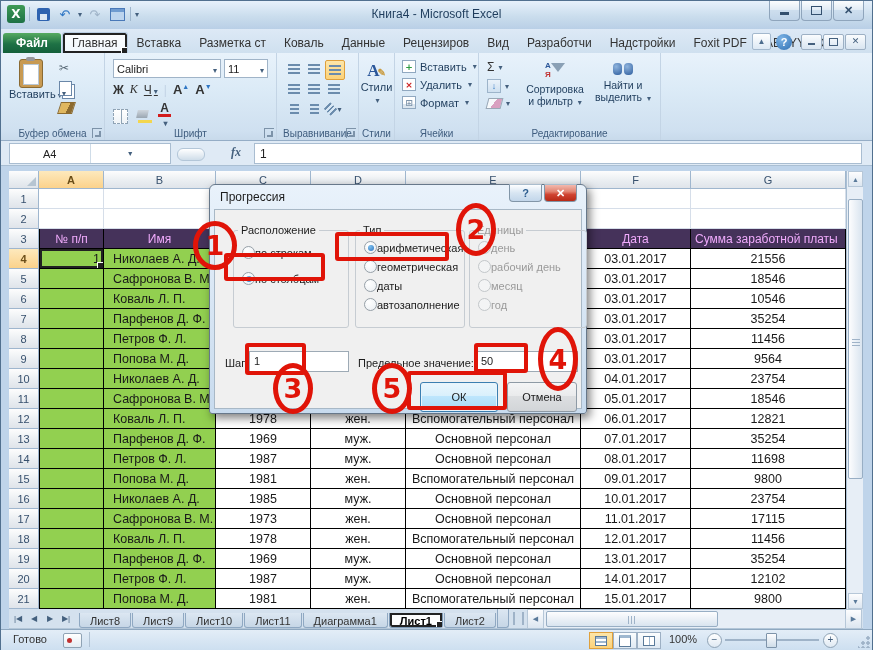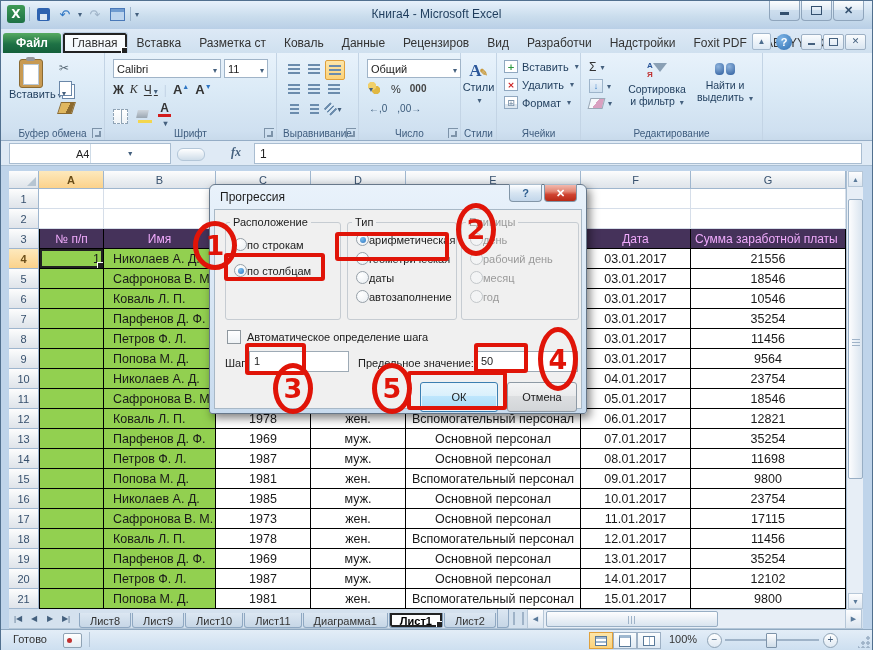--- a/index.html
+++ b/index.html
@@ -123,21 +123,21 @@
   .sortic .az{position:absolute;left:0;top:0;color:#2b579a;}
   .sortic .az b{display:block;color:#c03131;}
   .sortic .fun{position:absolute;right:0;top:2px;width:0;height:0;border-left:7px solid transparent;border-right:7px solid transparent;border-top:9px solid #8aa0b5;}
   .binoc{width:22px;height:16px;margin:0 auto 2px;position:relative;}
   .binoc::before,.binoc::after{content:"";position:absolute;top:2px;width:9px;height:12px;border-radius:4px;background:radial-gradient(circle at 35% 30%,#8fb4dd,#2d5d9e);}
   .binoc::before{left:1px;} .binoc::after{right:1px;}
 
   
   .fbar{position:absolute;left:0;top:140px;right:0;height:24px;background:#dfeaf5;border-bottom:1px solid #aabfd3;}
   .namebox{position:absolute;left:8px;top:2px;width:160px;height:19px;background:#fff;border:1px solid #a9bdd1;font-size:11px;color:#222;display:flex;align-items:center;}
-  .namebox span{flex:1;text-align:right;}
+  .namebox span{flex:1;text-align:center;}
   .nb-caret{width:14px;height:100%;border-left:1px solid #cfdce8;display:flex;align-items:center;justify-content:center;font-size:7px;color:#44607e;}
   .fx-circle{position:absolute;left:176px;top:7px;width:26px;height:11px;border-radius:6px;background:linear-gradient(#fff,#cfdde9);border:1px solid #b3c6d8;}
   .fxlab{position:absolute;left:230px;top:4px;font:italic bold 12px "Liberation Serif",serif;color:#44607e;}
   .fcontent{position:absolute;left:253px;top:2px;right:10px;height:19px;background:#fff;border:1px solid #a9bdd1;font-size:12px;color:#222;display:flex;align-items:center;padding-left:5px;}
 
   
   .gridwrap{position:absolute;left:8px;top:170px;width:837px;height:438px;background:#fff;}
   #grid{display:grid;grid-template-columns:30px 65px 112px 95px 95px 175px 110px 155px;grid-template-rows:18px repeat(21,20px);}
   .ghdr{background:linear-gradient(#fdfdfd,#e9edf1 60%,#dfe4ea);border-right:1px solid #9fb6ce;border-bottom:1px solid #9fb6ce;font-size:11px;color:#37506d;display:flex;align-items:center;justify-content:center;box-sizing:border-box;}
   .ghdr.selhdr{background:linear-gradient(#fde9bd,#fbd28b);color:#6b4e19;font-weight:bold;}
@@ -205,21 +205,21 @@
     radial-gradient(circle at 5px 12px,#9fb3c8 1.5px,transparent 2px),
     radial-gradient(circle at 0px 12px,#9fb3c8 1.5px,transparent 2px);}
 
   
   .dlg{position:absolute;left:208px;top:183px;width:378px;height:230px;border:1px solid #67788a;border-radius:6px 6px 3px 3px;background:linear-gradient(#e9f2fb,#c8dbee);box-shadow:3px 4px 10px rgba(0,0,0,.5);z-index:100;box-sizing:border-box;}
   .dlg-title{position:absolute;left:10px;top:5px;font-size:12px;color:#1c1c1c;}
   .cap{position:absolute;top:-1px;height:18px;border:1px solid #8296a8;border-top:1px solid #aabdcd;border-radius:0 0 4px 4px;display:flex;align-items:center;justify-content:center;box-sizing:border-box;}
   .cap.help{right:44px;width:33px;background:linear-gradient(#fdfeff,#d7e5f2 50%,#c2d6ea);color:#2c5d8f;font-weight:bold;font-size:11px;}
   .cap.close{right:9px;width:33px;background:linear-gradient(#f2b9ae,#e38573 40%,#cf4331 60%,#b82a17);color:#fff;font-size:11px;font-weight:bold;}
   .dlg-client{position:absolute;left:4px;right:4px;top:24px;bottom:4px;background:#f0f0f0;border:1px solid #a8b8c6;}
-  .fs{position:absolute;border:1px solid #c6ccd2;border-radius:3px;margin:0;padding:0;}
+  .fs{position:absolute;border:1px solid #c6ccd2;border-radius:3px;margin:8px;padding:0;}
   .fs legend{font-size:11px;color:#1c1c1c;padding:0 3px;margin-left:4px;}
   .fs-loc{left:10px;top:6px;width:114px;height:102px;}
   .fs-type{left:132px;top:6px;width:108px;height:102px;}
   .fs-units{left:246px;top:6px;width:116px;height:102px;}
   .opt{display:flex;align-items:center;height:19px;margin-left:8px;font-size:11px;color:#1c1c1c;}
   .fs-loc .opt{margin-top:7px;}
   .rb{width:11px;height:11px;border-radius:50%;border:1px solid #97a0a8;background:radial-gradient(circle at 35% 30%,#fff,#e9eef2);position:relative;flex:none;}
   .rb.on::after{content:"";position:absolute;left:2.5px;top:2.5px;width:6px;height:6px;border-radius:50%;background:radial-gradient(circle at 35% 30%,#7cc0ee,#2f74c0);}
   .fs.dis .opt{color:#9a9a9a;}
   .fs.dis .rb{border-color:#c3c7ca;background:#f3f4f5;}
@@ -387,37 +387,20 @@
             <div class="bars" style="width:9px;"></div>
           </div>
         <div class="al-cell caret">
             <div class="bars" style="transform:rotate(-45deg);width:9px;"></div>
           </div>
       </div>
       <div class="glabel">Выравнивание</div>
       <div class="dlaunch"></div>
     </div>
 
-    <div class="rgroup g-num">
-      <div class="num-row1 selbox">
-          <span>Общий</span>
-          <span class="caret"></span>
-        </div>
-      <div class="num-row2">
-        <span class="coins caret"></span>
-        <span>%</span>
-        <span class="tripzero">000</span>
-      </div>
-      <div class="num-row3">
-        <span>←,0</span>
-        <span>,00→</span>
-      </div>
-      <div class="glabel">Число</div>
-      <div class="dlaunch"></div>
-    </div>
 
     <div class="rgroup g-styles">
       <div class="stylebig caret">
         <div class="styleic">А</div>
         <span>Стили</span>
       </div>
       <div class="glabel">Стили</div>
     </div>
 
     <div class="rgroup g-cells">
@@ -764,24 +747,20 @@
         <div class="opt">
             <span class="rb"></span>
             <span>даты</span>
           </div>
         <div class="opt">
             <span class="rb"></span>
             <span>автозаполнение</span>
           </div>
       </fieldset>
 
-      <div class="chk">
-          <span class="cb"></span>
-          <span>Автоматическое определение шага</span>
-        </div>
 
       <span class="dlbl l-step">Шаг:</span>
       <div class="txt t-step">1</div>
       <span class="dlbl l-limit">Предельное значение:</span>
       <div class="txt t-limit">50</div>
 
       <div class="dbtn ok">ОК</div>
       <div class="dbtn cancel">Отмена</div>
     </div>
   </div>

